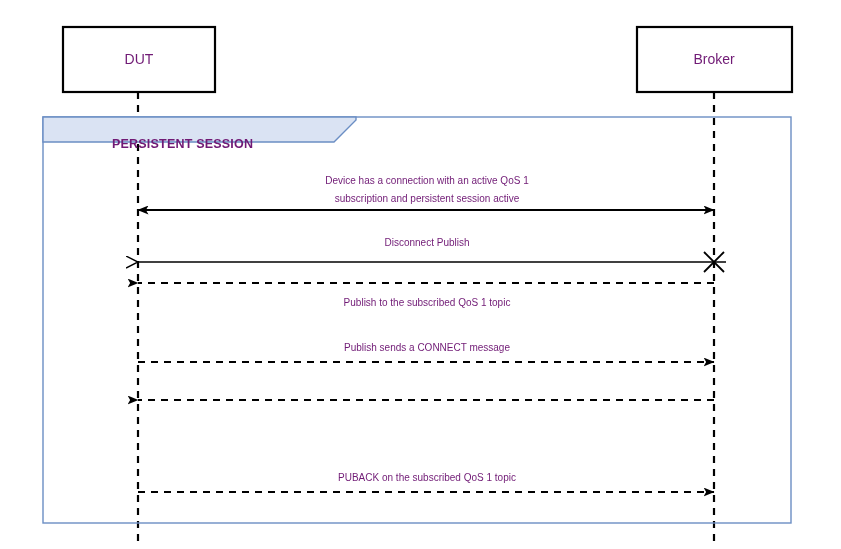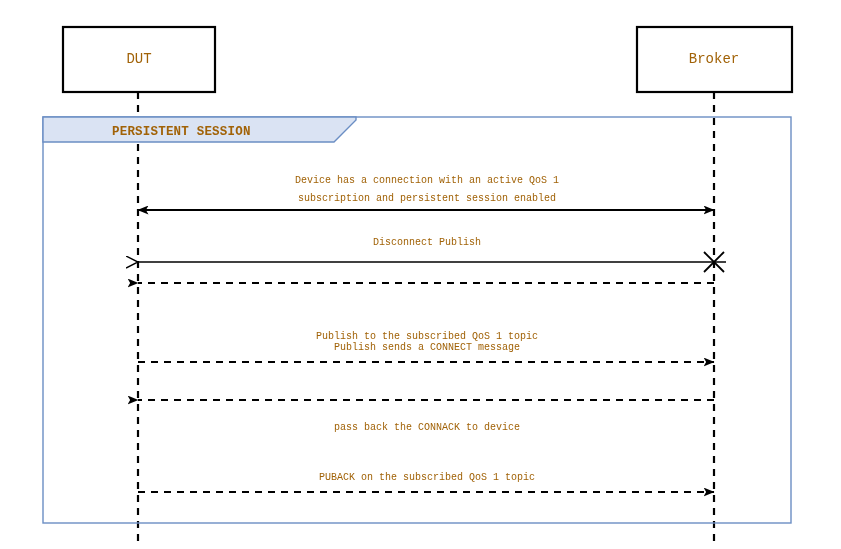--- a/index.html
+++ b/index.html
@@ -18,22 +18,22 @@
     background: #ffffff;
     overflow: hidden;
   }
   #diagram-svg {
     position: absolute;
     left: 0;
     top: 0;
   }
   .lbl {
     position: absolute;
-    font-family: Liberation Mono, monospace;
-    color: #a16207;
+    font-family: Liberation Sans, sans-serif;
+    color: #701a75;
     white-space: pre;
     text-align: center;
     line-height: 17px;
   }
   .participant-label {
     font-size: 14px;
   }
   .fragment-label {
     font-size: 12.5px;
     font-weight: bold;
@@ -98,28 +98,27 @@
 
       <line x1="714" y1="400" x2="138" y2="400" stroke="#000000" stroke-width="2" stroke-dasharray="7 6" marker-end="url(#head-filled-l)"></line>
 
       <line x1="138" y1="492" x2="714" y2="492" stroke="#000000" stroke-width="2" stroke-dasharray="7 6" marker-end="url(#head-filled-r)"></line>
     </g>
   </svg>
 
   <div class="lbl participant-label center-x" style="left:139px; top:51px;">DUT</div>
   <div class="lbl participant-label center-x" style="left:714px; top:51px;">Broker</div>
 
-  <div class="lbl fragment-label" style="left:112px; top:124px;">PERSISTENT SESSION</div>
+  <div class="lbl fragment-label" style="left:112px; top:136px;">PERSISTENT SESSION</div>
 
   <div class="lbl message-label center-x" style="left:427px; top:172px;">Device has a connection with an active QoS 1</div>
-  <div class="lbl message-label center-x" style="left:427px; top:190px;">subscription and persistent session enabled</div>
+  <div class="lbl message-label center-x" style="left:427px; top:190px;">subscription and persistent session active</div>
 
   <div class="lbl message-label center-x" style="left:427px; top:234px;">Disconnect Publish</div>
 
-  <div class="lbl message-label center-x" style="left:427px; top:294px;margin-top:34px;">Publish to the subscribed QoS 1 topic</div>
+  <div class="lbl message-label center-x" style="left:427px; top:294px;">Publish to the subscribed QoS 1 topic</div>
 
   <div class="lbl message-label center-x" style="left:427px; top:339px;">Publish sends a CONNECT message</div>
 
-  <div class="lbl message-label center-x" style="left:427px; top:419px;">pass back the CONNACK to device</div>
 
   <div class="lbl message-label center-x" style="left:427px; top:469px;">PUBACK on the subscribed QoS 1 topic</div>
 
 </div>
 
 </body></html>

